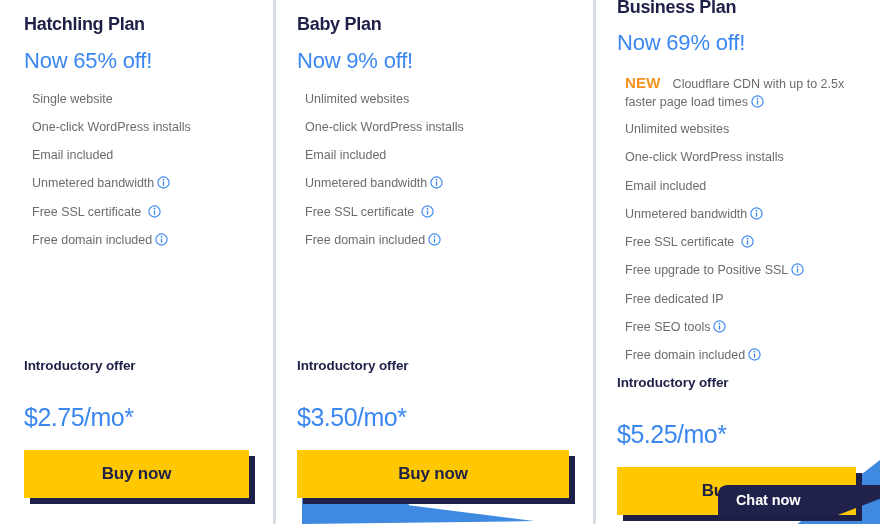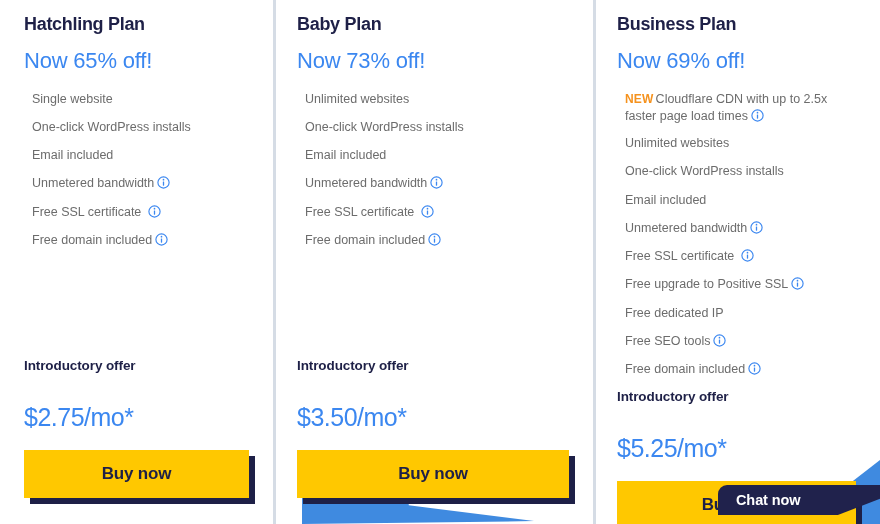--- a/index.html
+++ b/index.html
@@ -48,21 +48,21 @@
   }
   .col {
     position: relative;
     height: 524px;
     padding: 14px 24px 0 24px;
     display: flex;
     flex-direction: column;
   }
   .col-1 { width: 273px; }
   .col-2 { width: 320px; border-radius: 10px; }
-  .col-3 { width: 287px; }
+  .col-3 { width: 287px; justify-content: center; }
   .col-2::before, .col-3::before {
     content: "";
     position: absolute;
     left: 0; top: 0;
     width: 3px; height: 524px;
     background: #d5dce5;
   }
 
   .plan-title {
     font-size: 18px;
@@ -88,23 +88,23 @@
     font-size: 12.5px;
     color: #6c6c6c;
     line-height: 1.38;
     margin-bottom: 11px;
     max-width: 100%;
   }
   .features li.two-line { margin-bottom: 10px; }
   .new-tag {
     color: #f5921e;
     font-weight: bold;
-    font-size: 12px;
+    font-size: 15px;
     letter-spacing: 0.2px;
-    margin-right: 2px;
+    margin-right: 12px;
   }
   .info-icon {
     display: inline-block;
     vertical-align: -2px;
     margin-left: 3px;
   }
   .info-icon svg { display: block; }
 
   
   .price-block {
@@ -210,21 +210,21 @@
         <div class="offer-label">Introductory offer</div>
         <div class="price">$2.75/mo*</div>
         <div class="btn-wrap">
           <button class="buy-btn">Buy now</button>
         </div>
       </div>
     </div>
 
     <div class="col col-2">
       <div class="plan-title">Baby Plan</div>
-      <div class="plan-discount">Now 73% off!</div>
+      <div class="plan-discount">Now 9% off!</div>
       <ul class="features">
           <li><span>Unlimited websites</span></li>
           <li><span>One-click WordPress installs</span></li>
           <li><span>Email included</span></li>
           <li><span>Unmetered bandwidth</span><span class="info-icon"><svg width="13" height="13" viewBox="0 0 13 13" aria-hidden="true">
                 <circle cx="6.5" cy="6.5" r="5.6" fill="none" stroke="#3b87f0" stroke-width="1.15"></circle>
                 <circle cx="6.5" cy="3.7" r="0.85" fill="#3b87f0"></circle>
                 <rect x="5.85" y="5.4" width="1.3" height="4.3" rx="0.45" fill="#3b87f0"></rect>
               </svg></span></li>
           <li><span>Free SSL certificate </span><span class="info-icon"><svg width="13" height="13" viewBox="0 0 13 13" aria-hidden="true">

